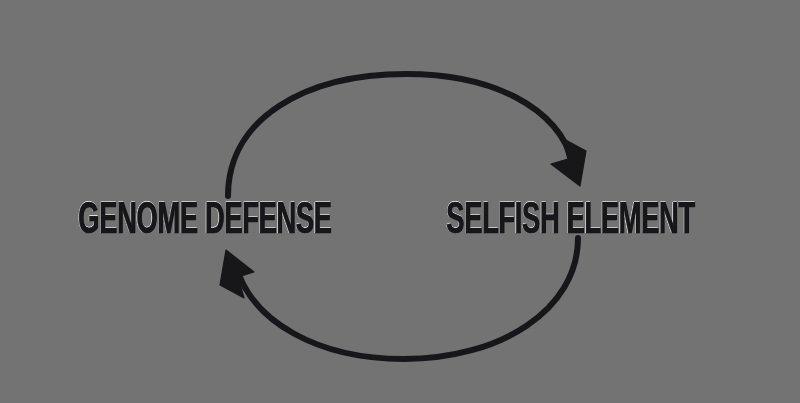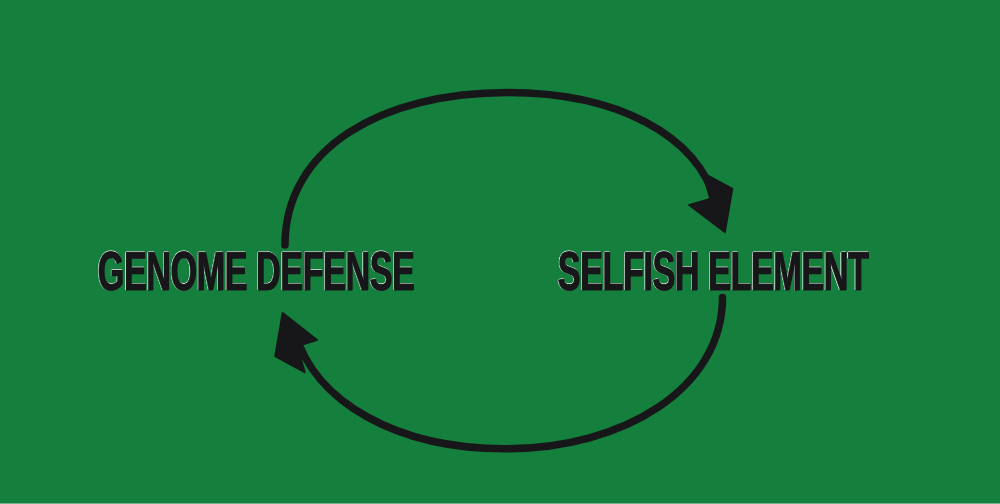--- a/index.html
+++ b/index.html
@@ -10,21 +10,21 @@
   body {
     width: 800px;
     height: 403px;
     overflow: hidden;
     font-family: "Liberation Sans", sans-serif;
   }
   #diagram-root {
     position: relative;
     width: 800px;
     height: 403px;
-    background: #15803d;
+    background: #737373;
   }
   #cycle-svg {
     position: absolute;
     left: 0;
     top: 0;
     width: 800px;
     height: 403px;
     display: block;
   }
   .node-label {

